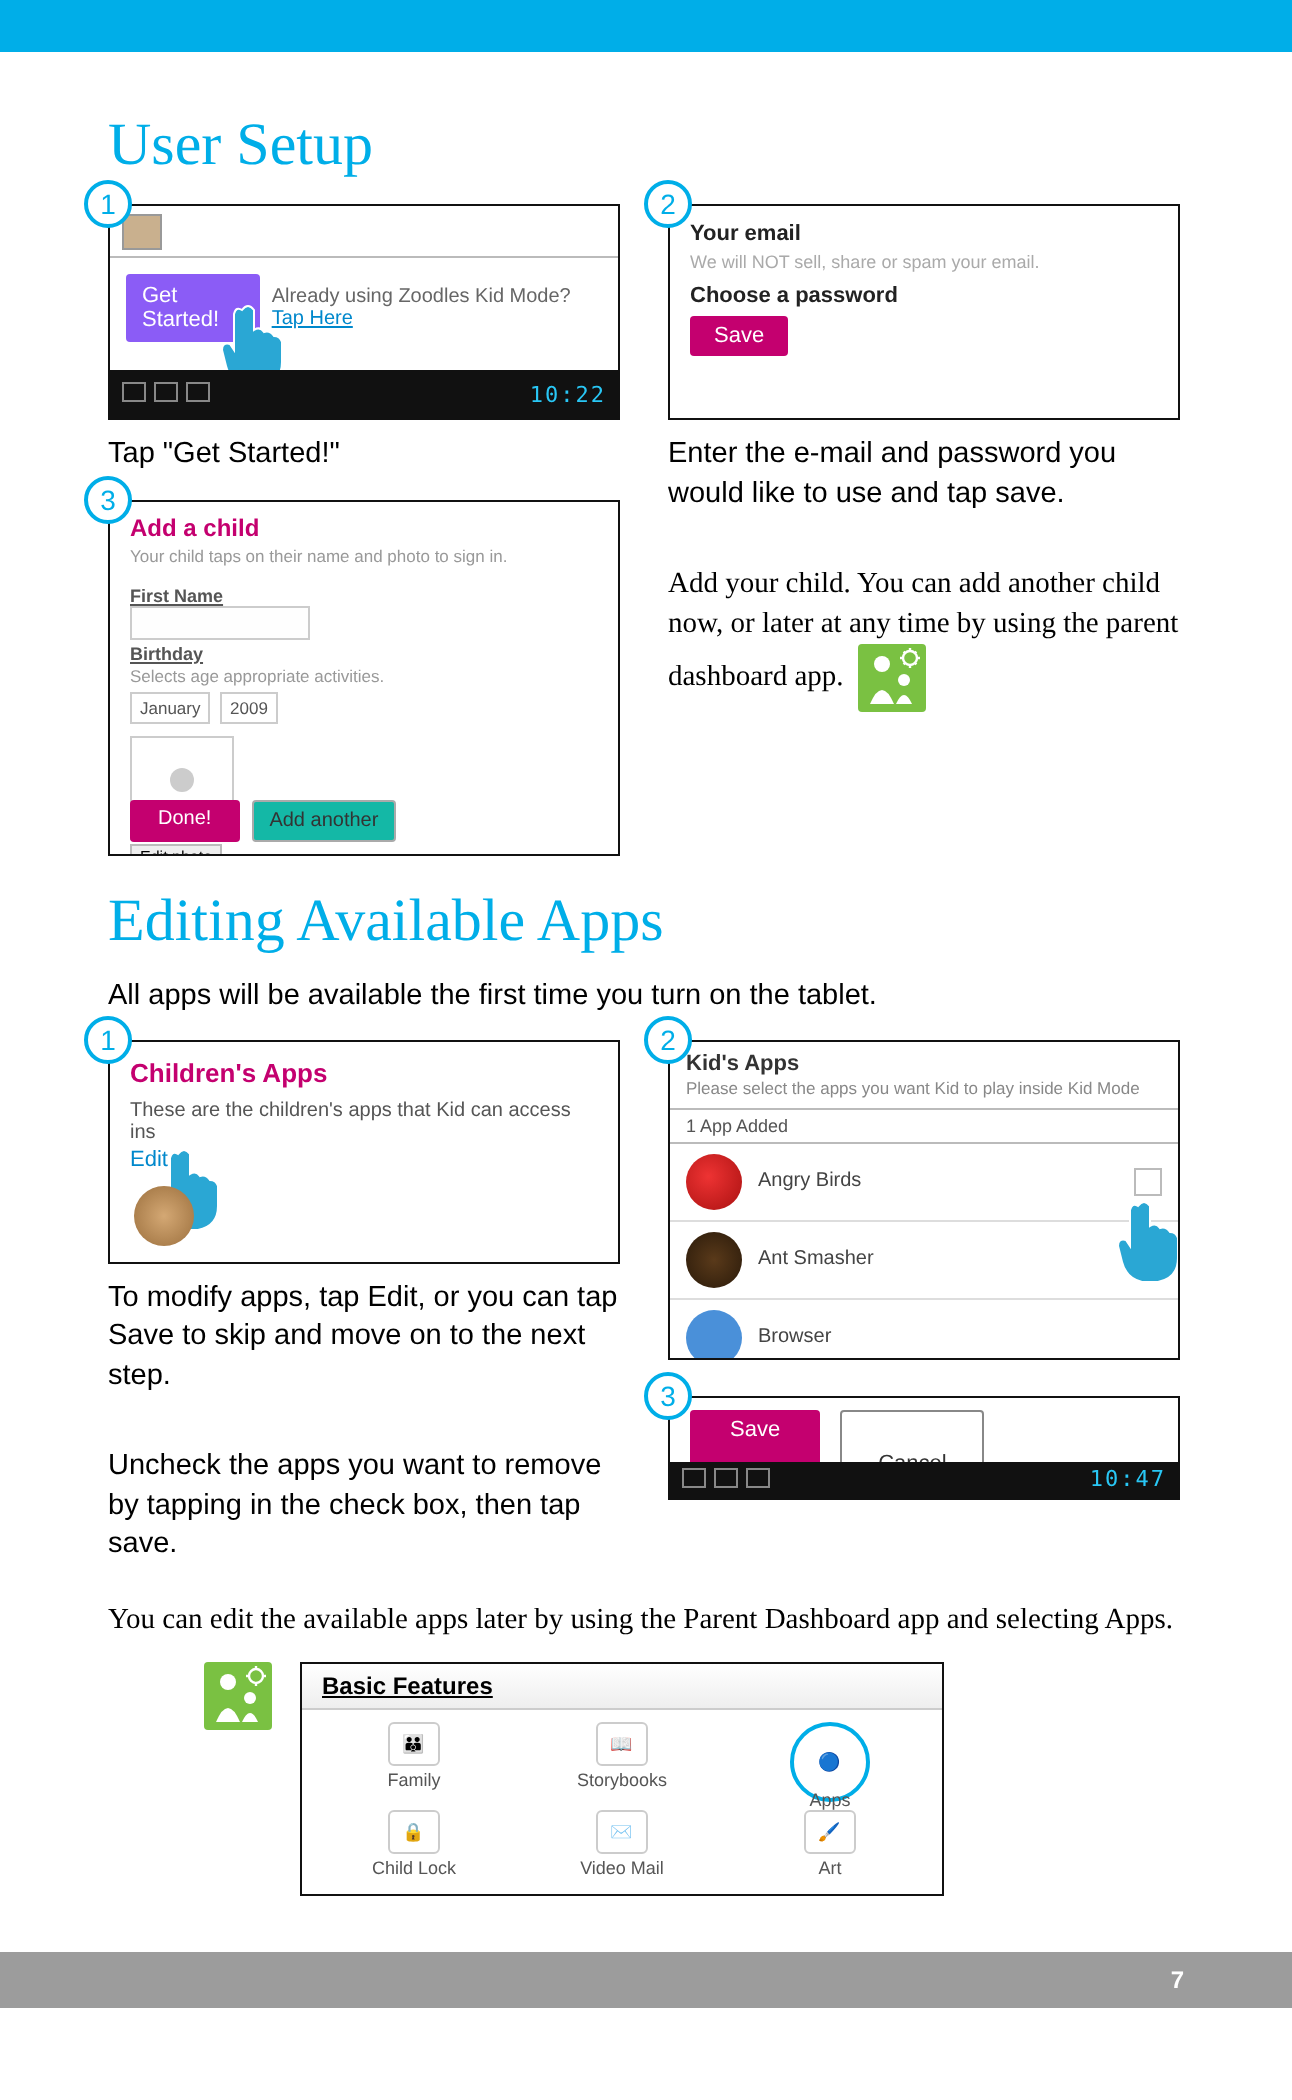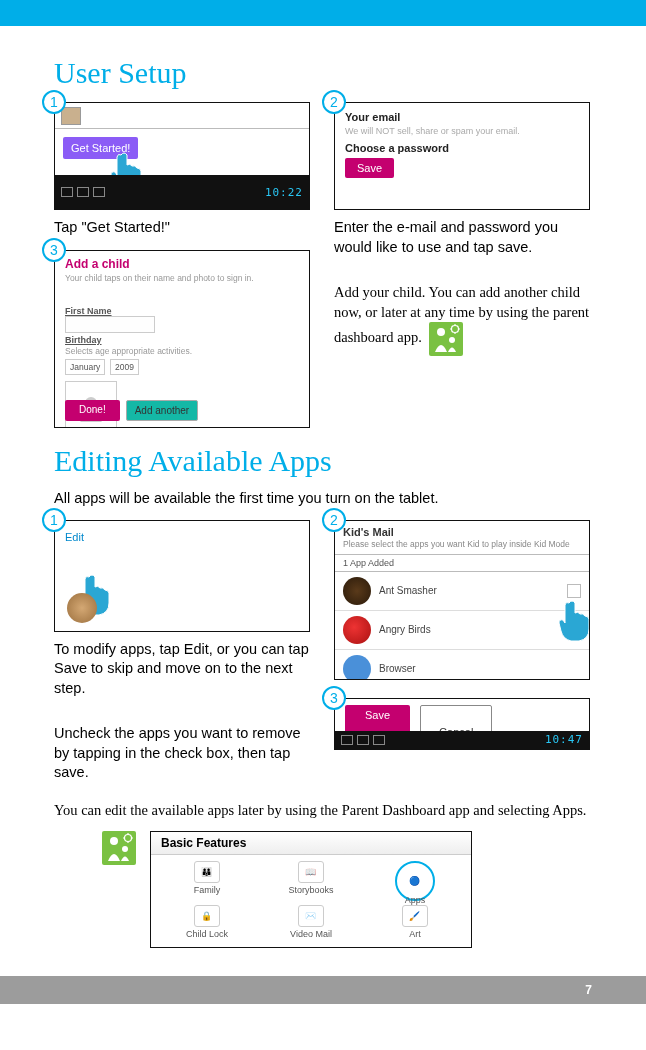--- a/index.html
+++ b/index.html
@@ -16,33 +16,33 @@
   
   .s1 { height: 108px; }
   .s1 .headrow { height: 26px; border-bottom: 1px solid #bbb; display:flex; align-items:center; padding:0 6px; gap:6px;}
   .s1 .ico { width:20px; height:18px; background:#c9b08e; border:1px solid #999; }
   .s1 .body { padding: 8px 8px 0 8px; }
   .s1 .row { display:flex; align-items:center; gap:6px; }
   .s1 .btn { background:#8b5cf6; color:#fff; font-size:11px; padding:5px 8px; border-radius:2px;}
   .s1 .txt { font-size:10px; color:#666; }
   .s1 .lnk { color:#0088cc; text-decoration:underline; font-size:10px;}
   .s1 .hand { position:absolute; left:54px; top:48px; }
-  .s1 .nav { position:absolute; bottom:0; left:0; right:0; height:34px; background:#111; display:flex; justify-content:space-between; align-items:center; padding:0 6px;}
+  .s1 .nav { position:absolute; bottom:0; left:0; right:0; height:24px; background:#111; display:flex; justify-content:space-between; align-items:center; padding:0 6px;}
   .s1 .clk { color:#29c7f5; font-family:monospace; font-size:11px; letter-spacing:1px;}
   .navico { width:12px; height:10px; border:1px solid #888; display:inline-block; margin-right:4px;}
   .hand-svg { width:34px; height:42px; }
   
   .s2 { height: 108px; padding: 8px 10px; }
   .s2 .lbl { font-size:11px; font-weight:bold; color:#222; }
   .s2 .sub { font-size:9px; color:#aaa; margin:3px 0 6px 0;}
   .s2 .inline { display:inline-block; background:#c4006f; color:#fff; font-size:11px; padding:4px 12px; border-radius:2px; margin-top:4px;}
   
   .s3 { height:178px; padding:6px 10px; font-size:10px;}
   .s3 .ttl { color:#c4006f; font-weight:bold; font-size:12px;}
-  .s3 .sm { color:#999; font-size:8.5px; margin:2px 0 23px 0;}
+  .s3 .sm { color:#999; font-size:8.5px; margin:2px 0 10px 0;}
   .s3 .fld { border:1px solid #ccc; width:90px; height:17px; background:#fefefe; margin-bottom:2px;}
   .s3 .lblf { font-weight:bold; font-size:9px; color:#555;text-decoration:underline; }
   .s3 .sel { border:1px solid #ccc; display:inline-block; padding:2px 4px; font-size:8.5px; color:#555; margin-right:2px;}
   .s3 .avbox { width:52px; height:52px; border:1px solid #ccc; margin-top:6px; display:flex; align-items:center; justify-content:center; color:#aaa;}
   .s3 .editp { display:inline-block; background:#eee; border:1px solid #bbb; padding:1px 4px; font-size:8px; text-decoration:underline; margin-top:2px;}
   .s3 .btm { position:absolute; bottom:6px; left:10px; right:10px; display:flex; gap:6px;}
   .s3 .done { background:#c4006f; color:#fff; font-size:10px; padding:4px 14px; border-radius:2px;}
   .s3 .addn { background:#14b8a6; border:1px solid #aaa; color:#333; font-size:10px; padding:4px 8px; border-radius:2px;}
   .dashico { display:inline-block; width:34px; height:34px; background:#7ac142; vertical-align:middle; margin-left:4px; position:relative; border-radius:2px;}
   .dashico svg { width:100%; height:100%;}
@@ -67,21 +67,21 @@
   
   .e3 { height:52px; background:#fff; position:relative; }
   .e3 .toprow { display:flex; gap:10px; padding:6px 10px; justify-content:flex-start;}
   .e3 .sv { background:#c4006f; color:#fff; font-size:11px; padding:4px 20px; border-radius:2px;}
   .e3 .cn { background:#fff; border:1px solid #888; color:#333; font-size:11px; padding:20px 18px; border-radius:2px;}
   .e3 .nav { position:absolute; bottom:0; left:0; right:0; height:18px; background:#111; display:flex; justify-content:space-between; align-items:center; padding:0 6px;}
   .e3 .clk { color:#29c7f5; font-family:monospace; font-size:11px; letter-spacing:1px;}
   
   .bfwrap { display:flex; gap:14px; margin-top:10px; align-items:flex-start; margin-left:48px;}
   .bf { border:1px solid #111; width:322px; background:#fff;}
-  .bf .h { background:linear-gradient(#fff,#eee); border-bottom:1px solid #ccc; font-size:12px; font-weight:bold; padding:4px 10px;}
+  .bf .h { background:linear-gradient(#fff,#eee); border-bottom:1px solid #ccc; font-size:12px; font-weight:bold; padding:4px 10px;text-decoration:underline;}
   .bf .grid { display:grid; grid-template-columns:1fr 1fr 1fr; padding:6px 4px 8px 4px;}
   .bf .item { display:flex; flex-direction:column; align-items:center; font-size:9px; color:#555; gap:2px;}
   .bf .ic { width:26px; height:22px; border:1px solid #ccc; border-radius:3px; display:flex; align-items:center; justify-content:center;}
   .bf .ring { border:2px solid #00aee8; border-radius:50%; width:40px; height:40px; display:flex; align-items:center; justify-content:center; margin-bottom:-8px;}
   .footer { background:#9c9c9c; height:28px; margin-top:28px; display:flex; justify-content:flex-end; align-items:center; padding-right:54px; color:#fff; font-size:12px; font-weight:bold;}
   .relblk { position: relative; margin-top:12px;}
   .relblk:first-of-type { margin-top:0;}
   .intro { font-size:14.5px; margin-bottom:14px;}
   .spacer8 { height:16px;}
 </style>
@@ -99,20 +99,21 @@
     <div class="col">
       <div class="relblk">
         <div class="badge">1</div>
         <div class="shot s1">
           <div class="headrow">
               <div class="ico"></div>
             </div>
           <div class="body">
             <div class="row">
               <span class="btn">Get Started!</span>
+              <span class="txt"><span>Already using Zoodles Kid Mode?</span> <span class="lnk">Tap Here</span></span>
             </div>
           </div>
           <div class="hand">
             <svg class="hand-svg" viewBox="0 0 34 42">
                 <path d="M12 4 q3 -4 6 0 v10 q3 -2 5 1 q3 -1 5 2 q3 0 4 3 v10 q0 10 -10 12 h-8 q-8 -2 -10 -10 l-2 -8 q0 -4 4 -3 l2 3 v-18 q1 -4 4 -2 z" fill="#2aa7d4" stroke="#fff" stroke-width="1"></path>
               </svg>
           </div>
           <div class="nav">
             <span><span class="navico"></span><span class="navico"></span><span class="navico"></span></span>
             <span class="clk">10:22</span>
@@ -175,48 +176,50 @@
 
   <div class="spacer8"></div>
   <h1 class="sec">Editing Available Apps</h1>
   <div class="intro">All apps will be available the first time you turn on the tablet.</div>
 
   <div class="twocol">
     <div class="col">
       <div class="relblk">
         <div class="badge">1</div>
         <div class="shot e1">
+          <div class="t">Children's Apps</div>
+          <div class="d">These are the children's apps that Kid can access ins</div>
           <div class="ed">Edit</div>
           <div class="hand2"><svg class="hand-svg" viewBox="0 0 34 42">
                 <path d="M12 4 q3 -4 6 0 v10 q3 -2 5 1 q3 -1 5 2 q3 0 4 3 v10 q0 10 -10 12 h-8 q-8 -2 -10 -10 l-2 -8 q0 -4 4 -3 l2 3 v-18 q1 -4 4 -2 z" fill="#2aa7d4" stroke="#fff" stroke-width="1"></path>
               </svg></div>
           <div class="av"></div>
         </div>
         <div class="cap">To modify apps, tap Edit, or you can tap Save to skip and move on to the next step.</div>
         <div class="cap" style="margin-top:26px">Uncheck the apps you want to remove by tapping in the check box, then tap save.</div>
       </div>
     </div>
 
     <div class="col">
       <div class="relblk">
         <div class="badge">2</div>
         <div class="shot e2">
           <div class="hd">
-            <div class="t">Kid's Mail</div>
+            <div class="t">Kid's Apps</div>
             <div class="d">Please select the apps you want Kid to play inside Kid Mode</div>
           </div>
           <div class="bar">1 App Added</div>
+          <div class="row">
+            <div class="aico" style="background:radial-gradient(circle at 40% 40%,#e33,#a11)"></div>
+            <div class="aname">Angry Birds</div>
+            <div class="chk"></div>
+          </div>
           <div class="row">
             <div class="aico" style="background:radial-gradient(circle,#5a3a1a,#2a1a0a)"></div>
             <div class="aname">Ant Smasher</div>
-            <div class="chk"></div>
-          </div>
-          <div class="row">
-            <div class="aico" style="background:radial-gradient(circle at 40% 40%,#e33,#a11)"></div>
-            <div class="aname">Angry Birds</div>
             <div class="chk"></div>
           </div>
           <div class="row" style="border-bottom:none">
             <div class="aico" style="background:#4a90d9"></div>
             <div class="aname">Browser</div>
           </div>
           <div class="hand3"><svg class="hand-svg" viewBox="0 0 34 42">
                 <path d="M12 4 q3 -4 6 0 v10 q3 -2 5 1 q3 -1 5 2 q3 0 4 3 v10 q0 10 -10 12 h-8 q-8 -2 -10 -10 l-2 -8 q0 -4 4 -3 l2 3 v-18 q1 -4 4 -2 z" fill="#2aa7d4" stroke="#fff" stroke-width="1"></path>
               </svg></div>
         </div>

